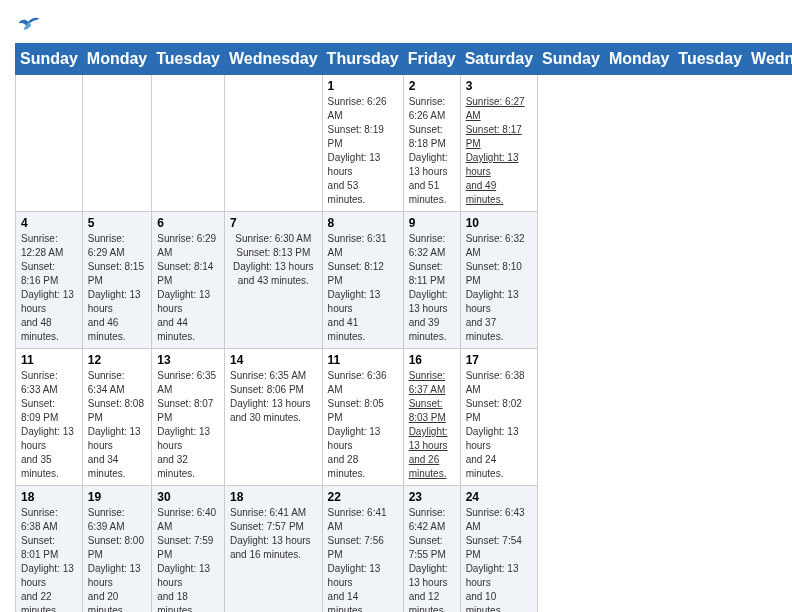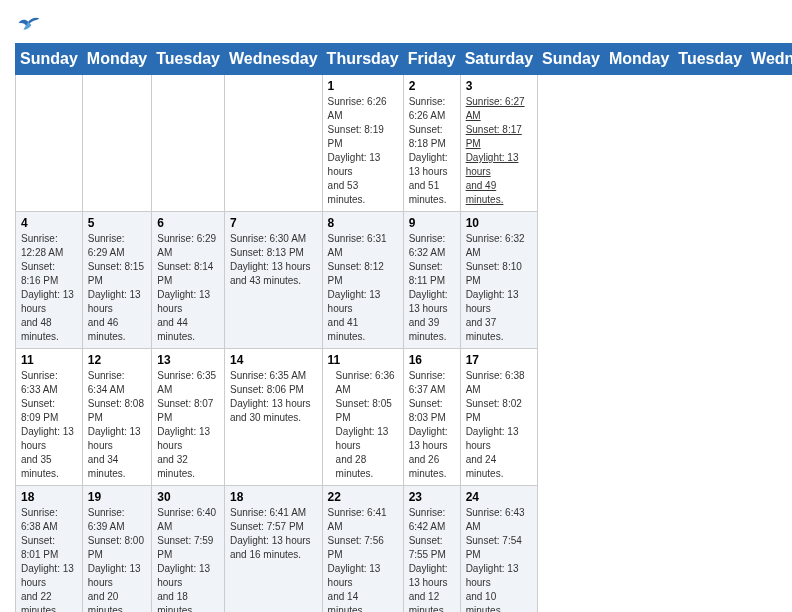--- a/index.html
+++ b/index.html
@@ -180,21 +180,21 @@
         </td>
         <td>
           <span class="day-num">6</span>
           <div class="day-info" style="white-space: pre-line;">Sunrise: 6:29 AM
 Sunset: 8:14 PM
 Daylight: 13 hours
 and 44 minutes.</div>
         </td>
         <td>
           <span class="day-num">7</span>
-          <div class="day-info" style="white-space: pre-line;">Sunrise: 6:30 AM
+          <div class="day-info" style="white-space: pre-line; text-align: center;">Sunrise: 6:30 AM
 Sunset: 8:13 PM
 Daylight: 13 hours
 and 43 minutes.</div>
         </td>
         <td>
           <span class="day-num">8</span>
           <div class="day-info" style="white-space: pre-line;">Sunrise: 6:31 AM
 Sunset: 8:12 PM
 Daylight: 13 hours
 and 41 minutes.</div>
@@ -238,28 +238,28 @@
         </td>
         <td>
           <span class="day-num">14</span>
           <div class="day-info" style="white-space: pre-line;">Sunrise: 6:35 AM
 Sunset: 8:06 PM
 Daylight: 13 hours
 and 30 minutes.</div>
         </td>
         <td>
           <span class="day-num">11</span>
-          <div class="day-info" style="white-space: pre-line; margin-left: 8px;">Sunrise: 6:36 AM
+          <div class="day-info" style="white-space: pre-line;">Sunrise: 6:36 AM
 Sunset: 8:05 PM
 Daylight: 13 hours
 and 28 minutes.</div>
         </td>
         <td>
           <span class="day-num">16</span>
-          <div class="day-info" style="white-space: pre-line;">Sunrise: 6:37 AM
+          <div class="day-info" style="white-space: pre-line; text-decoration: underline;">Sunrise: 6:37 AM
 Sunset: 8:03 PM
 Daylight: 13 hours
 and 26 minutes.</div>
         </td>
         <td>
           <span class="day-num">17</span>
           <div class="day-info" style="white-space: pre-line;">Sunrise: 6:38 AM
 Sunset: 8:02 PM
 Daylight: 13 hours
 and 24 minutes.</div>

